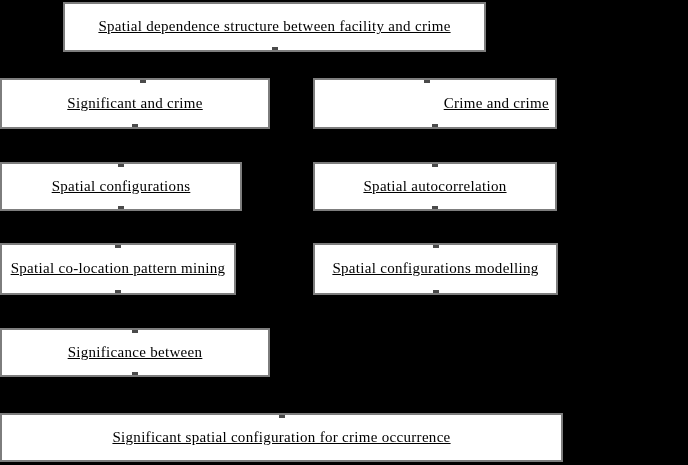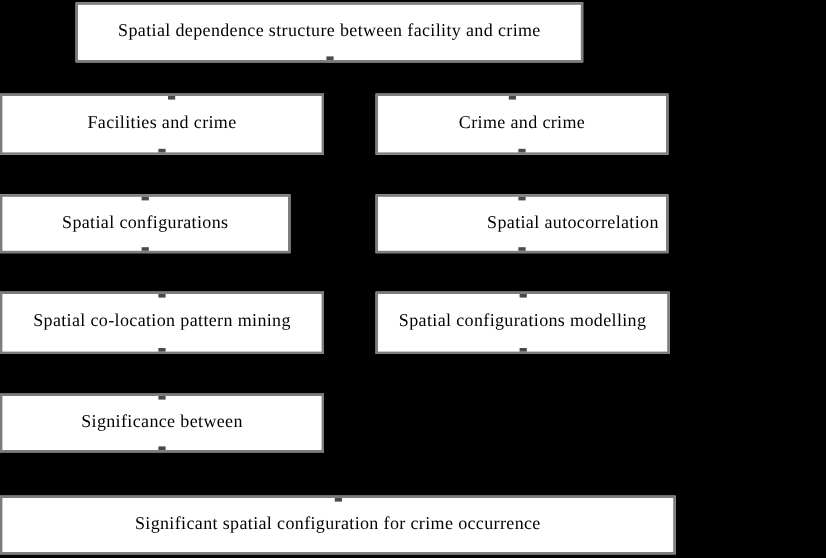--- a/index.html
+++ b/index.html
@@ -13,20 +13,21 @@
   }
   .node {
     position: absolute;
     box-sizing: border-box;
     background: #ffffff;
     border: 2px solid #7d7d7d;
     display: flex;
     align-items: center;
     justify-content: center;
     text-align: center;
+    text-decoration: underline;
   }
   .node-label {
     color: #000000;
     font-size: 15px;
     letter-spacing: 0.3px;
     line-height: 1.15;
     padding: 0 6px;
   }
   
   .tick {
@@ -38,40 +39,40 @@
     transform: translateX(-50%);
   }
   .tick-top { top: 0; }
   .tick-bottom { bottom: 0; }
   .tick-offset-right { left: calc(50% + 8px); }
   .tick-offset-left { left: calc(50% - 8px); }
 
   
   .n-title  { left: 63px;  top: 2px;   width: 423px; height: 50px; }
   .n-l1     { left: 0px;   top: 78px;  width: 270px; height: 51px; }
-  .n-r1     { left: 313px; top: 78px;  width: 244px; height: 51px; }
+  .n-r1     { left: 313px; top: 78px;  width: 244px; height: 51px; justify-content: flex-end; }
   .n-l2     { left: 0px;   top: 162px; width: 242px; height: 49px; }
-  .n-r2     { left: 313px; top: 162px; width: 244px; height: 49px; justify-content: flex-end; }
-  .n-l3     { left: 0px;   top: 243px; width: 270px; height: 52px; }
+  .n-r2     { left: 313px; top: 162px; width: 244px; height: 49px; }
+  .n-l3     { left: 0px;   top: 243px; width: 236px; height: 52px; }
   .n-r3     { left: 313px; top: 243px; width: 245px; height: 52px; }
   .n-l4     { left: 0px;   top: 328px; width: 270px; height: 49px; }
   .n-bottom { left: 0px;   top: 413px; width: 563px; height: 49px; text-align: right; }
 </style>
 </head>
 <body>
 
 <div class="canvas">
 
   <div class="node n-title">
     <span class="node-label">Spatial dependence structure between facility and crime</span>
     <span class="tick tick-bottom"></span>
   </div>
 
   <div class="node n-l1">
-    <span class="node-label">Facilities and crime</span>
+    <span class="node-label">Significant and crime</span>
     <span class="tick tick-top tick-offset-right"></span>
     <span class="tick tick-bottom"></span>
   </div>
 
   <div class="node n-r1">
     <span class="node-label">Crime and crime</span>
     <span class="tick tick-top tick-offset-left"></span>
     <span class="tick tick-bottom"></span>
   </div>
 

